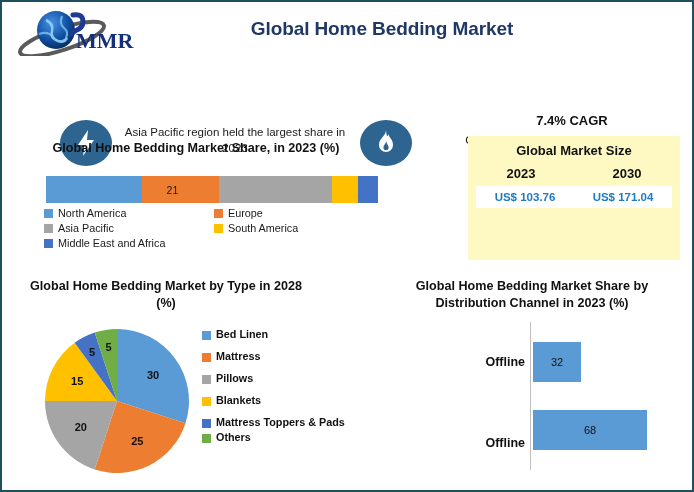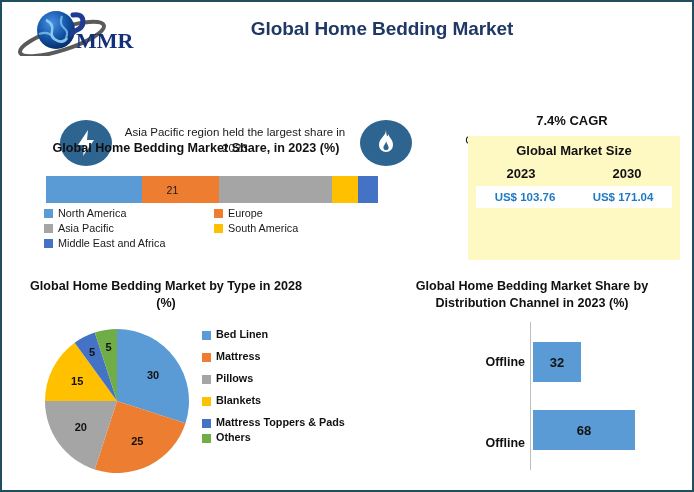--- a/index.html
+++ b/index.html
@@ -126,21 +126,21 @@
   }
   .dist-row{position:absolute;left:0;width:300px;height:40px;display:flex;align-items:center;}
   .dist-row .cat{
     width:143px;text-align:right;padding-right:8px;
     font-size:12.5px;font-weight:bold;color:#111;
   }
   .dist-bar{
     height:100%;background:#5B9BD5;display:flex;align-items:center;
     justify-content:center;
   }
-  .dist-bar span{font-size:13px;font-weight:bold;color:#111;}
+  .dist-bar span{font-size:11px;font-weight:normal;color:#111;}
 </style>
 </head>
 <body>
 
 <div class="infographic">
 
   <div class="header">
     <div class="logo">
       <svg width="132" height="48" viewBox="0 0 132 48">
         <defs>
@@ -279,21 +279,21 @@
       <div class="axis-line"></div>
       <div id="distrows">
           <div class="dist-row" style="top: 20px;">
             <div class="cat">Offline</div>
             <div class="dist-bar" style="width: 48px; background: rgb(91, 155, 213);">
               <span>32</span>
             </div>
           </div>
           <div class="dist-row" style="top: 88px; align-items: flex-end;">
             <div class="cat">Offline</div>
-            <div class="dist-bar" style="width: 102px; background: rgb(91, 155, 213);">
+            <div class="dist-bar" style="width: 114px; background: rgb(91, 155, 213);">
               <span>68</span>
             </div>
           </div>
         </div>
     </div>
   </div>
 
 </div>
 
 </body></html>

